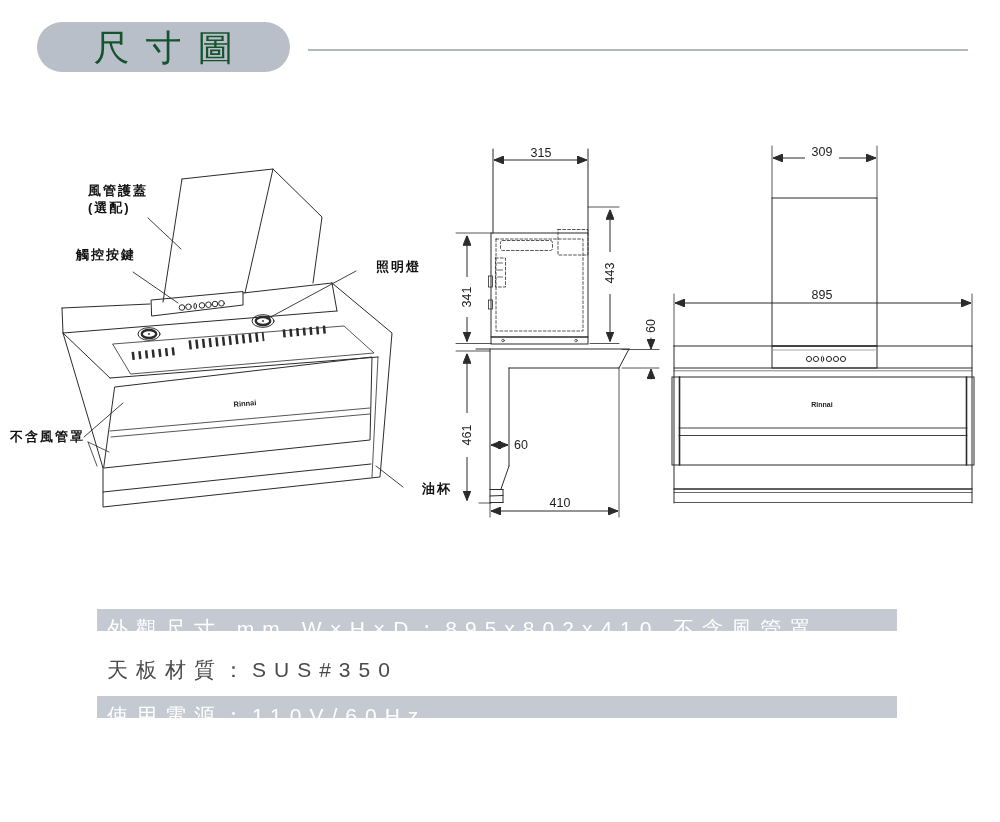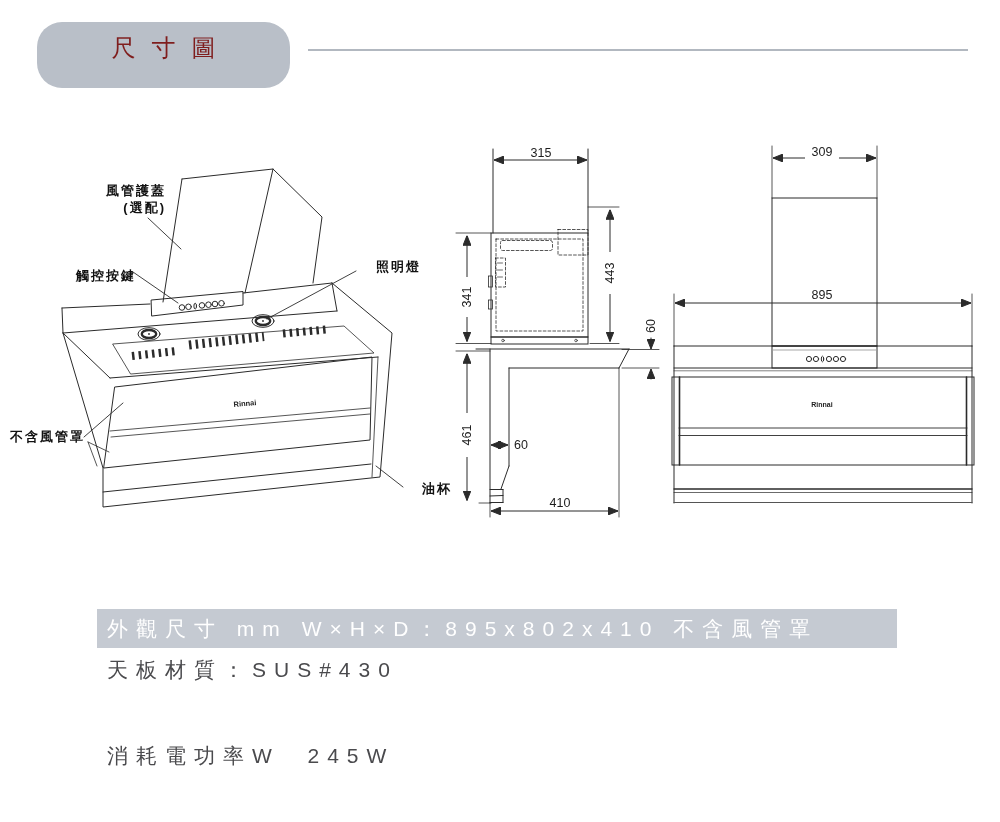--- a/index.html
+++ b/index.html
@@ -1,33 +1,33 @@
 <!DOCTYPE html>
 <html><head>
 <meta charset="utf-8">
 <style>
   html,body{margin:0;padding:0;background:#fff;}
   #canvas{position:relative;width:1000px;height:822px;background:#fff;overflow:hidden;
           font-family:"Liberation Sans",sans-serif;}
   
-  .badge{position:absolute;left:37px;top:22px;width:253px;height:66px;border-radius:25px;
-         background:#b9bfc8;color:#7f1d1d;text-align:center;line-height:51px;font-size:24px;
+  .badge{position:absolute;left:37px;top:22px;width:253px;height:50px;border-radius:25px;
+         background:#b9bfc8;color:#14532d;text-align:center;line-height:51px;font-size:36px;
          letter-spacing:16px;text-indent:16px;}
   .hline{position:absolute;left:308px;top:49px;width:660px;height:2px;background:#b2b8c0;}
   
   .drw{position:absolute;}
   svg{display:block;}
   svg *{vector-effect:none;}
   .callout{position:absolute;font-size:13px;font-weight:600;color:#111;letter-spacing:2px;
            line-height:17px;white-space:nowrap;}
-  .callout.center{text-align:right;}
+  .callout.center{text-align:left;}
   
   .spec{position:absolute;left:97px;width:800px;font-size:21px;letter-spacing:8px;
         white-space:pre;padding-left:10px;box-sizing:border-box;}
-  .spec.bar{height:39px;line-height:39px;background:#c5cad2;color:#fff;}
+  .spec.bar{height:22px;line-height:39px;background:#c5cad2;color:#fff;}
   .spec.plain{height:38px;line-height:38px;color:#4a4a4d;}
   .dimtxt{font-family:"Liberation Sans",sans-serif;font-size:12.5px;fill:#1d1d1d;}
   .logotxt{font-family:"Liberation Sans",sans-serif;font-weight:bold;fill:#222;}
 </style>
 </head>
 <body>
 
 <div id="canvas">
 
   <div class="badge">尺寸圖</div>
@@ -99,21 +99,21 @@
       <path d="M356,271 L267,319"></path>
       <path d="M84,437 L123,403"></path>
       <path d="M403,487 L376,466"></path>
     </g>
   </svg>
 
   <div class="callout center" style="left:88px;top:182px;width:78px">
     <div>風管護蓋</div>
     <div>(選配)</div>
   </div>
-  <div class="callout" style="left:76px;top:267px">觸控按鍵</div>
+  <div class="callout" style="left:76px;top:246px">觸控按鍵</div>
   <div class="callout" style="left:376px;top:258px">照明燈</div>
   <div class="callout" style="left:10px;top:428px">不含風管罩</div>
   <div class="callout" style="left:422px;top:480px">油杯</div>
 
   <svg class="drw" style="left:445px;top:135px" width="225" height="395" viewBox="445 135 225 395" fill="none" stroke="#2b2b2b" stroke-width="1" stroke-linecap="round">
     <defs>
       <marker id="as" viewBox="0 0 10 8" refX="9.5" refY="4" markerWidth="10" markerHeight="8" orient="auto-start-reverse">
           <path d="M0,0 L10,4 L0,8 Z" fill="#2b2b2b"></path>
         </marker>
     </defs>
@@ -250,16 +250,16 @@
       <path d="M679,428 H967" stroke-width="0.9"></path>
       <path d="M679,435.5 H967" stroke-width="0.9"></path>
       <text class="logotxt" x="822" y="407" font-size="7" text-anchor="middle" stroke="none">Rinnai</text>
       <path d="M674,489 H972" stroke-width="1.3"></path>
       <path d="M674,492.5 H972" stroke-width="0.7"></path>
       <path d="M674,502.5 H972" stroke-width="1.2" stroke="#555"></path>
     </g>
   </svg>
 
   <div class="spec bar" style="top:609px">外觀尺寸 mm W×H×D：895x802x410 不含風管罩</div>
-  <div class="spec plain" style="top:651px">天板材質：SUS#430</div>
-  <div class="spec plain" style="top:737px">消耗電功率W  245W</div>
+  <div class="spec plain" style="top:651px">天板材質：SUS#350</div>
+  <div class="spec bar" style="top:696px">使用電源：110V/60Hz</div>
 
 </div>
 
 </body></html>

